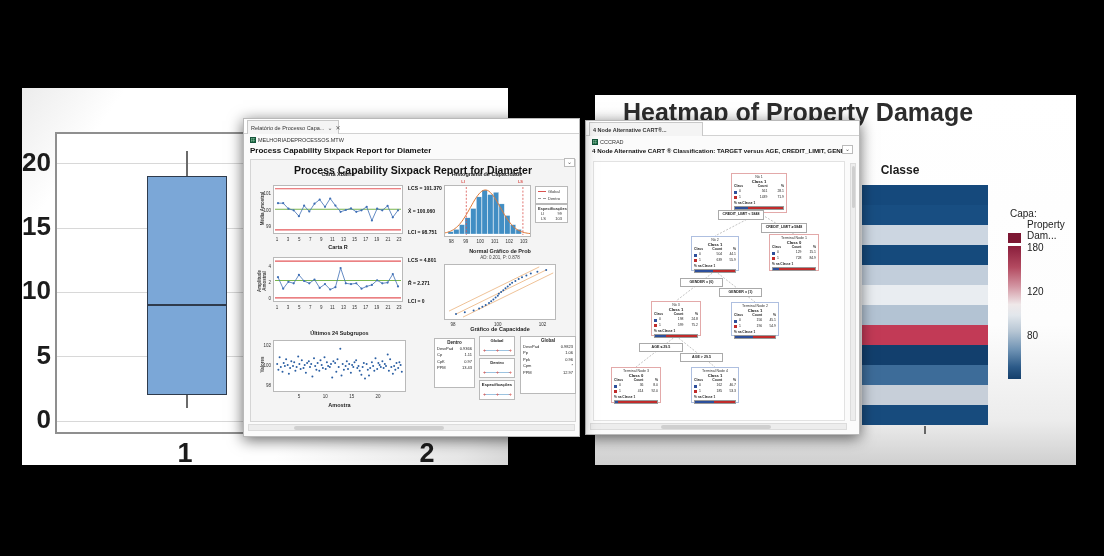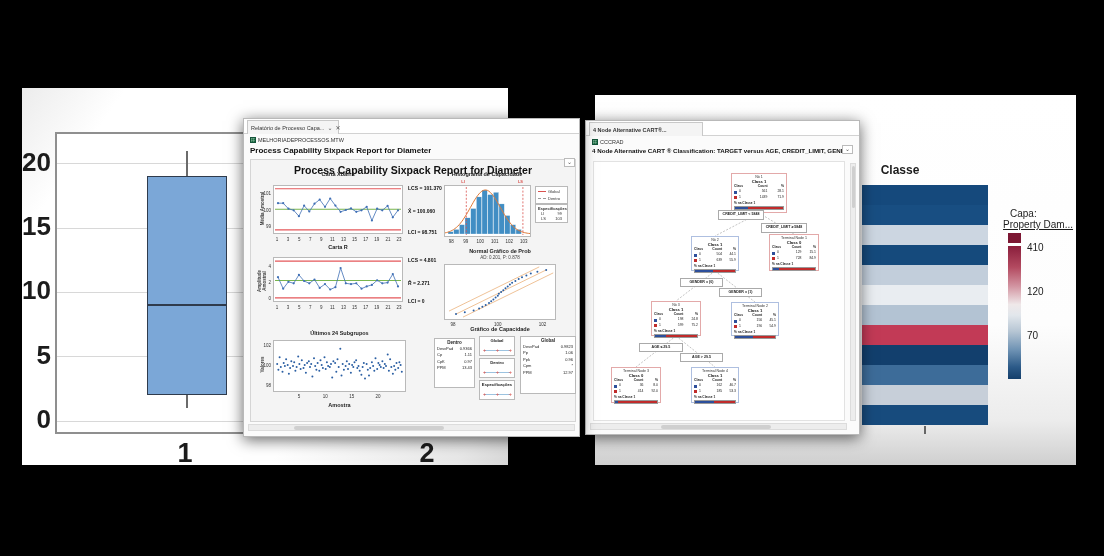--- a/index.html
+++ b/index.html
@@ -100,43 +100,44 @@
         <div style="position: absolute; left: 0px; top: 251.792px; width: 29px; text-align: right; font-size: 26px; font-weight: 600; color: rgb(28, 28, 28);">5</div>
         <div style="position: absolute; left: 0px; top: 187.401px; width: 29px; text-align: right; font-size: 26px; font-weight: 600; color: rgb(28, 28, 28);">10</div>
         <div style="position: absolute; left: 0px; top: 123.01px; width: 29px; text-align: right; font-size: 26px; font-weight: 600; color: rgb(28, 28, 28);">15</div>
         <div style="position: absolute; left: 0px; top: 58.6197px; width: 29px; text-align: right; font-size: 26px; font-weight: 600; color: rgb(28, 28, 28);">20</div>
         <div style="position: absolute; left: 148px; top: 350px; width: 30px; text-align: center; font-size: 27px; font-weight: 600; color: rgb(28, 28, 28);">1</div>
         <div style="position: absolute; left: 390px; top: 350px; width: 30px; text-align: center; font-size: 27px; font-weight: 600; color: rgb(28, 28, 28);">2</div>
       </div>
   </section>
 
   <section class="win win-heatmap">
+    <div class="hm-title">Heatmap of Property Damage</div>
     <div class="hm-col-label">Classe</div>
     <div class="hm-grid" id="hm-grid">
         <div style="width: 126px; height: 20px; background: rgb(21, 73, 124);"></div>
         <div style="width: 126px; height: 20px; background: rgb(24, 78, 130);"></div>
         <div style="width: 126px; height: 20px; background: rgb(204, 214, 225);"></div>
         <div style="width: 126px; height: 20px; background: rgb(21, 74, 124);"></div>
         <div style="width: 126px; height: 20px; background: rgb(194, 206, 219);"></div>
         <div style="width: 126px; height: 20px; background: rgb(233, 237, 241);"></div>
         <div style="width: 126px; height: 20px; background: rgb(179, 195, 211);"></div>
         <div style="width: 126px; height: 20px; background: rgb(194, 58, 86);"></div>
         <div style="width: 126px; height: 20px; background: rgb(18, 63, 109);"></div>
         <div style="width: 126px; height: 20px; background: rgb(61, 108, 153);"></div>
         <div style="width: 126px; height: 20px; background: rgb(199, 207, 217);"></div>
         <div style="width: 126px; height: 20px; background: rgb(23, 75, 125);"></div>
       </div>
     <div class="hm-tick"></div>
     <div class="hm-leg-t" style="left:415px;top:113px;">Capa:</div>
-    <div class="hm-leg-t" style="left:408px;top:124px;text-decoration:underline;">Property Dam...</div>
+    <div class="hm-leg-t" style="left:432px;top:124px;">Property Dam...</div>
     <div class="hm-leg-sq"></div>
     <div class="hm-leg-bar"></div>
-    <div class="hm-leg-tick" style="top:147px;">410</div>
+    <div class="hm-leg-tick" style="top:147px;">180</div>
     <div class="hm-leg-tick" style="top:191px;">120</div>
-    <div class="hm-leg-tick" style="top:235px;">70</div>
+    <div class="hm-leg-tick" style="top:235px;">80</div>
   </section>
 
   <section class="win win-cart appwin">
     <div class="tabbar">
       <div class="tab" style="width:114px;">
         <span class="tab-label" style="font-weight:bold;">4 Node Alternative CART®...</span>
       </div>
     </div>
     <div class="wsrow" style="top:18px;">
       <span class="ws-ico"></span>

